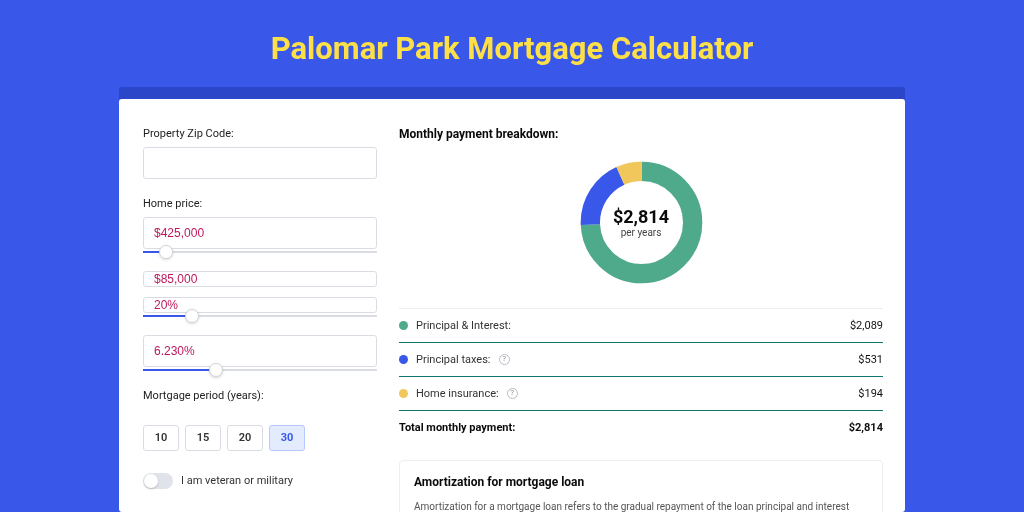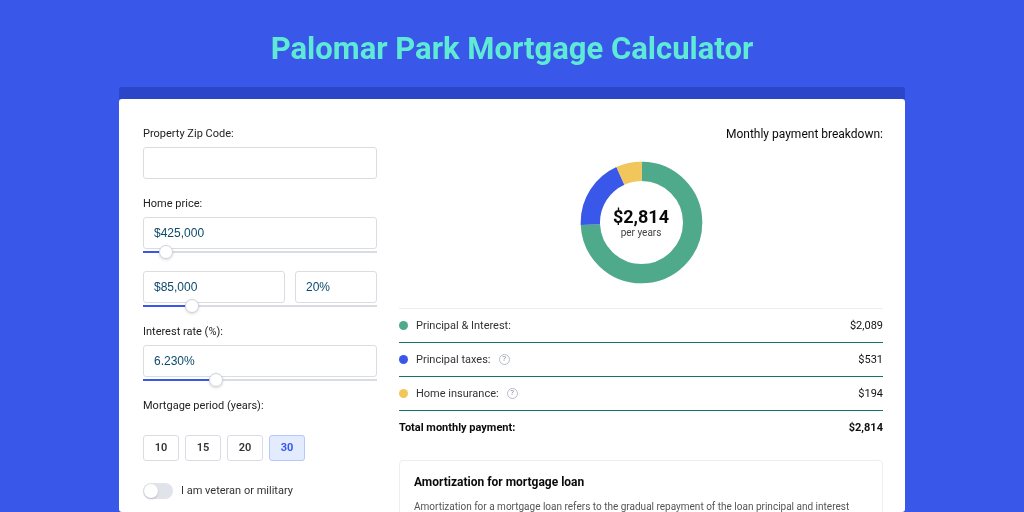--- a/index.html
+++ b/index.html
@@ -5,21 +5,21 @@
   * { box-sizing: border-box; margin: 0; padding: 0; }
   body {
     font-family: -apple-system, BlinkMacSystemFont, "Segoe UI", Roboto, Arial, sans-serif;
     background: #3957e8;
     width: 1024px;
     height: 512px;
     overflow: hidden;
   }
   .outer { width: 1024px; height: 512px; display: flex; flex-direction: column; align-items: center; }
   .title {
-    color: #5eead4;
+    color: #fde047;
     font-size: 31px;
     font-weight: 700;
     text-align: center;
     margin: 30px 0 20px;
   }
   .card-shadow {
     background: #2c46c9;
     width: 786px;
     height: 12px;
     border-radius: 3px 3px 0 0;
@@ -47,21 +47,21 @@
     margin-bottom: 7px;
     display: block;
   }
   .text-input {
     width: 100%;
     height: 32px;
     border: 1px solid #d9dde3;
     border-radius: 3px;
     padding: 0 10px;
     font-size: 12px;
-    color: #0c4a6e;
+    color: #be185d;
     background: #fff;
   }
   .field-group { margin-bottom: 18px; }
   .slider-track {
     position: relative;
     width: 100%;
     height: 2px;
     background: #d9dde3;
     margin-top: 2px;
   }
@@ -76,21 +76,21 @@
     position: absolute;
     top: -6px;
     width: 14px;
     height: 14px;
     background: #fff;
     border: 1px solid #d0d4da;
     border-radius: 50%;
     box-shadow: 0 1px 3px rgba(0,0,0,0.15);
     transform: translateX(-50%);
   }
-  .two-col { display: flex; gap: 10px; }
+  .two-col { display: flex; gap: 10px; flex-direction: column; }
   .two-col .text-input:first-child { flex: 2; }
   .two-col .text-input:last-child { flex: 1; }
   .period-row { display: flex; gap: 6px; }
   .period-btn {
     width: 36px;
     height: 26px;
     border: 1px solid #d9dde3;
     border-radius: 3px;
     background: #fff;
     font-size: 11px;
@@ -123,24 +123,23 @@
     width: 14px;
     height: 14px;
     background: #fff;
     border-radius: 50%;
     box-shadow: 0 1px 2px rgba(0,0,0,0.2);
   }
   .toggle-label { font-size: 11px; color: #333; }
 
   .section-heading {
     font-size: 12px;
-    font-weight: 400;
+    font-weight: 700;
     color: #0a0a0a;
     margin-bottom: 14px;
-    text-align: right;
   }
   .donut-wrap {
     display: flex;
     justify-content: center;
     margin-bottom: 18px;
   }
   .donut {
     position: relative;
     width: 135px;
     height: 135px;
@@ -224,21 +223,20 @@
           <input class="text-input" value="$85,000" style="">
           <input class="text-input" value="20%" style="">
         </div>
         <div class="slider-track">
           <div class="slider-fill" style="width:21%"></div>
           <div class="slider-thumb" style="left:21%"></div>
         </div>
       </div>
 
       <div class="field-group">
-        <label class="field-label">Interest rate (%):</label>
         <input class="text-input" value="6.230%" style="">
         <div class="slider-track">
           <div class="slider-fill" style="width:31%"></div>
           <div class="slider-thumb" style="left:31%"></div>
         </div>
       </div>
 
       <div class="field-group">
         <label class="field-label">Mortgage period (years):</label>
         <div class="period-row">

